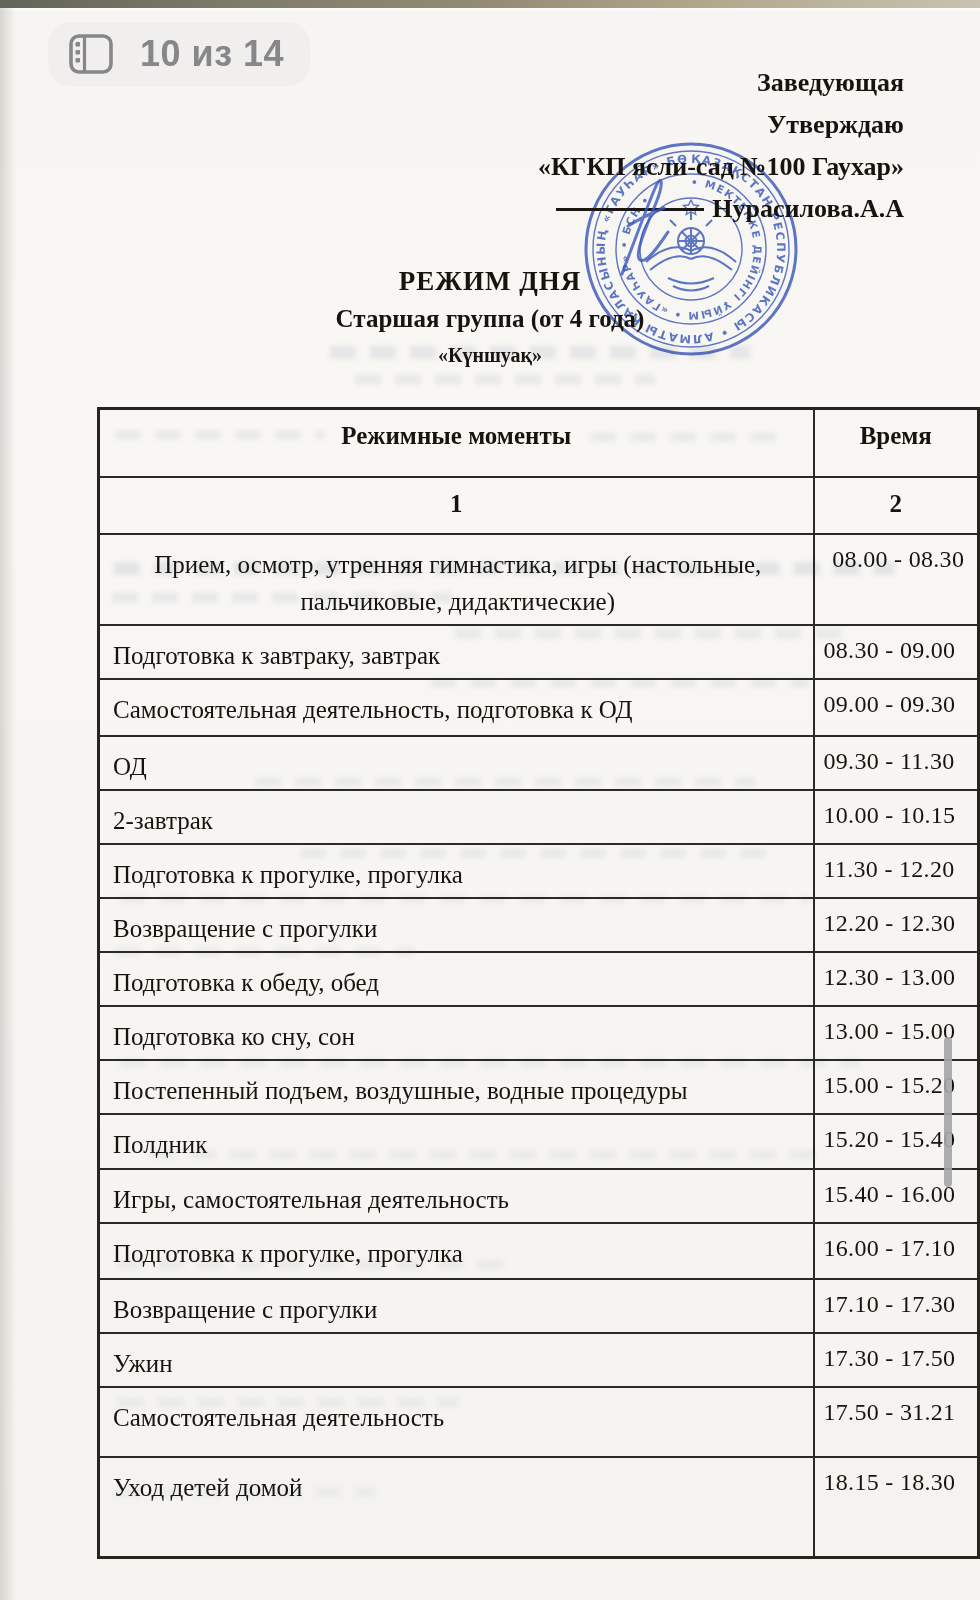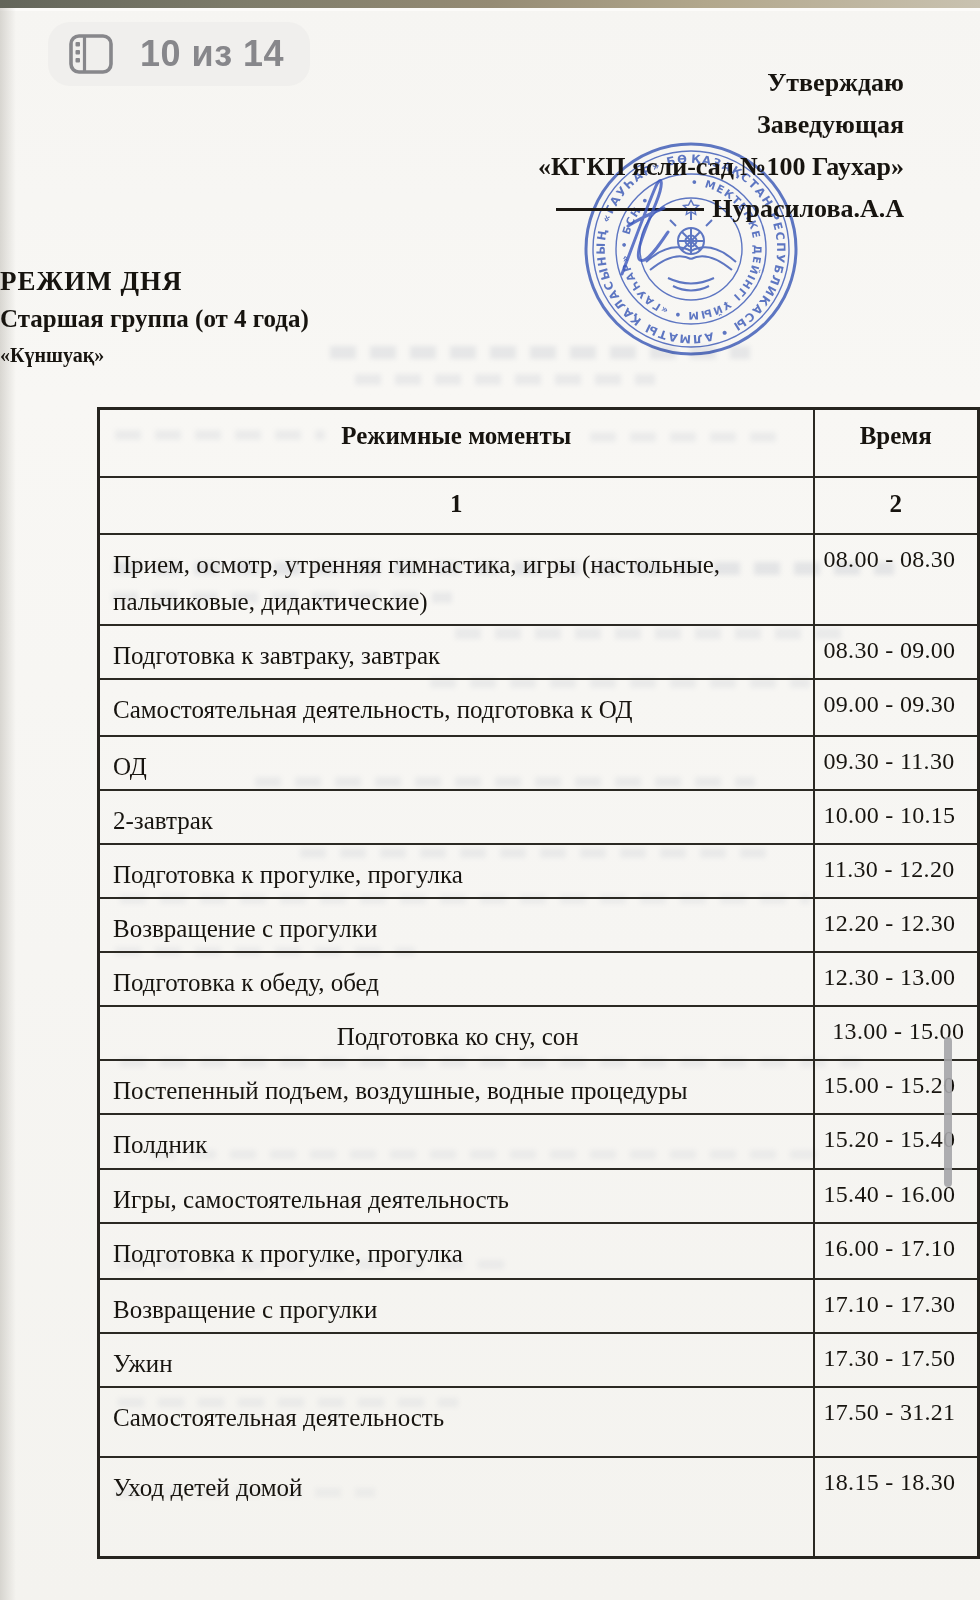--- a/index.html
+++ b/index.html
@@ -18,21 +18,21 @@
     font-family:"Liberation Sans","DejaVu Sans",sans-serif;}
   .page-badge .label{font-size:36px;font-weight:600;color:#87878b;letter-spacing:.5px;}
   .page-badge svg{display:block;}
 
   
   .approval{position:absolute;top:62px;right:76px;width:440px;text-align:right;
     font-weight:bold;font-size:26px;line-height:42px;z-index:3;}
   .sig-line{display:inline-block;width:148px;border-bottom:3px solid #1b1813;transform:translateY(-6px);margin-right:8px;}
 
   
-  .titles{position:absolute;left:0;right:0;top:262px;font-weight:bold;z-index:3;}
+  .titles{position:absolute;left:0;right:0;top:262px;text-align:center;font-weight:bold;z-index:3;}
   .titles .t1{font-size:27px;line-height:38px;letter-spacing:1px;}
   .titles .t2{font-size:25px;line-height:37px;}
   .titles .t3{font-size:20px;line-height:36px;}
 
   
   .stamp{position:absolute;left:582px;top:140px;z-index:1;opacity:.82;mix-blend-mode:multiply;}
   .signature{position:absolute;left:592px;top:168px;z-index:4;opacity:.88;}
 
   
   table.schedule{position:absolute;left:97px;top:407px;width:880px;z-index:2;
@@ -95,22 +95,22 @@
       <path d="M91,146 Q109,155 127,146"></path>
       <path d="M109,60 l2.5,5 5,.5 -3.8,3.6 1,5.2 -4.7,-2.6 -4.7,2.6 1,-5.2 -3.8,-3.6 5,-.5 z" stroke-width="1.4"></path>
     </g>
   </svg>
 
   <svg class="signature" width="120" height="120" viewBox="0 0 120 120">
     <path d="M30,106 C42,74 56,36 64,18 C70,6 72,15 64,35 C52,64 42,88 48,92 C55,96 68,76 76,64 M36,58 C52,48 62,44 72,40" fill="none" stroke="#3a55bd" stroke-width="3" stroke-linecap="round" opacity=".9"></path>
   </svg>
 
   <div class="approval">
+    <div>Заведующая</div>
     <div>Утверждаю</div>
-    <div>Заведующая</div>
     <div>«КГКП ясли-сад №100 Гаухар»</div>
     <div>
       <span class="sig-line"></span><span>Нурасилова.А.А</span>
     </div>
   </div>
 
   <div class="titles">
     <div class="t1">РЕЖИМ ДНЯ</div>
     <div class="t2">Старшая группа (от 4 года)</div>
     <div class="t3">«Күншуақ»</div>
@@ -125,21 +125,21 @@
       <tr>
         <th class="hdr">Режимные моменты</th>
         <th class="hdr">Время</th>
       </tr>
       <tr>
         <td class="colnum">1</td>
         <td class="colnum">2</td>
       </tr>
     </thead>
     <tbody>
-        <tr style="height: 88px;">
+        <tr style="height: 88px; text-align: center;">
           <td class="activity-cell">Прием, осмотр, утренняя гимнастика, игры (настольные, пальчиковые, дидактические)</td>
           <td class="time-cell">08.00 - 08.30</td>
         </tr>
         <tr style="height: 52px;">
           <td class="activity-cell">Подготовка к завтраку, завтрак</td>
           <td class="time-cell">08.30 - 09.00</td>
         </tr>
         <tr style="height: 57px;">
           <td class="activity-cell">Самостоятельная деятельность, подготовка к ОД</td>
           <td class="time-cell">09.00 - 09.30</td>
@@ -157,21 +157,21 @@
           <td class="time-cell">11.30 - 12.20</td>
         </tr>
         <tr style="height: 53px;">
           <td class="activity-cell">Возвращение с прогулки</td>
           <td class="time-cell">12.20 - 12.30</td>
         </tr>
         <tr style="height: 53px;">
           <td class="activity-cell">Подготовка к обеду, обед</td>
           <td class="time-cell">12.30 - 13.00</td>
         </tr>
-        <tr style="height: 54px; text-align: center;">
+        <tr style="height: 54px;">
           <td class="activity-cell">Подготовка ко сну, сон</td>
           <td class="time-cell">13.00 - 15.00</td>
         </tr>
         <tr style="height: 53px;">
           <td class="activity-cell">Постепенный подъем, воздушные, водные процедуры</td>
           <td class="time-cell">15.00 - 15.20</td>
         </tr>
         <tr style="height: 55px;">
           <td class="activity-cell">Полдник</td>
           <td class="time-cell">15.20 - 15.40</td>

